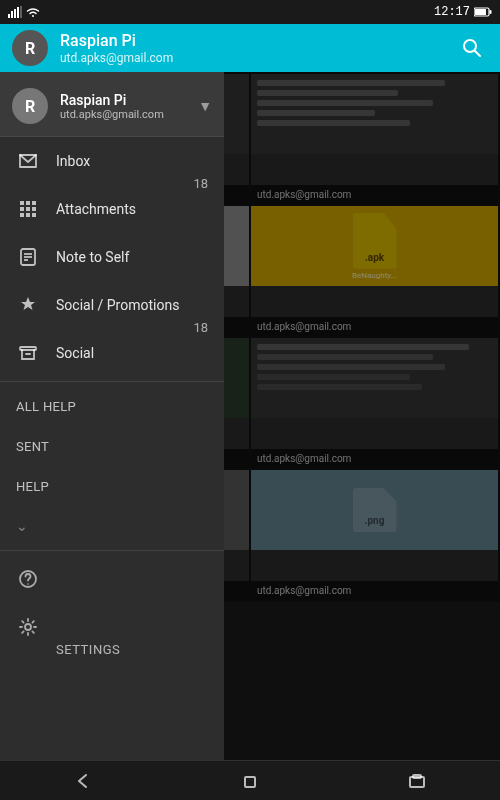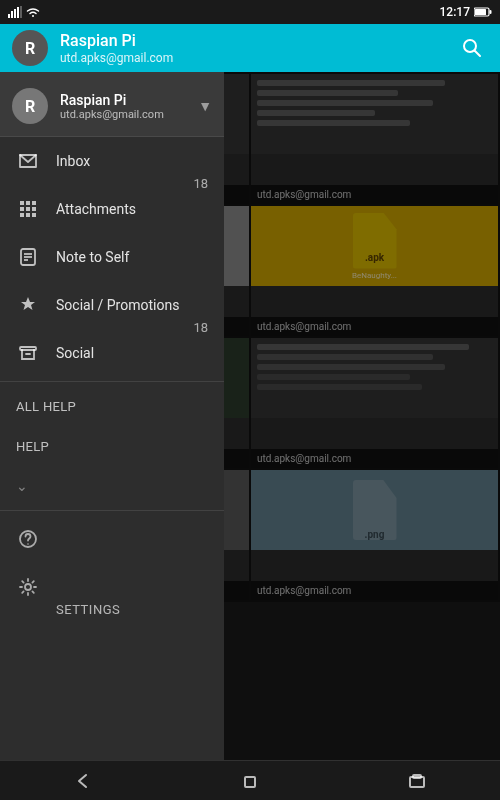--- a/index.html
+++ b/index.html
@@ -314,21 +314,21 @@
       <rect x="9" y="1" width="2" height="11" fill="white"></rect>
       <rect x="12" y="0" width="2" height="12" fill="white" opacity="0.3"></rect>
     </svg>
     <svg width="14" height="12" viewBox="0 0 14 12">
       <path d="M7 10 L7 10" stroke="white" stroke-width="2" stroke-linecap="round"></path>
       <path d="M4 7.5 Q7 5 10 7.5" stroke="white" stroke-width="1.5" fill="none" stroke-linecap="round"></path>
       <path d="M1.5 5 Q7 1 12.5 5" stroke="white" stroke-width="1.5" fill="none" stroke-linecap="round"></path>
     </svg>
   </div>
   <div class="status-bar-right">
-    <span style="color:white;font-size:12px;font-weight:500;">12:17</span>
+    <span style="color:white;font-size:12px;font-weight:500;font-family:Liberation Mono, monospace;">12:17</span>
     <svg width="18" height="10" viewBox="0 0 18 10">
       <rect x="0" y="1" width="15" height="8" rx="1.5" stroke="white" stroke-width="1.2" fill="none"></rect>
       <rect x="1" y="2" width="11" height="6" rx="0.5" fill="white"></rect>
       <rect x="15.5" y="3" width="2" height="4" rx="1" fill="white"></rect>
     </svg>
   </div>
 </div>
 
 <div class="app-header">
   <div class="header-avatar">R</div>
@@ -430,21 +430,21 @@
             <span style="font-size:10px;font-weight:bold;color:#5a4000;">.apk</span>
           </div>
         </div>
         <div class="email-card-info">
           <div class="email-card-sender">s@gmail.com</div>
         </div>
       </div>
 
       <div class="email-card">
         <div style="background:#607D8B;height:80px;display:flex;align-items:center;justify-content:center;">
-          <div style="width:44px;height:60px;background:#78909C;border-radius:3px 10px 3px 3px;display:flex;align-items:flex-end;justify-content:center;clip-path:polygon(0 0, 70% 0, 100% 30%, 100% 100%, 0 100%);">
+          <div style="width:44px;height:44px;background:#78909C;border-radius:3px 10px 3px 3px;display:flex;align-items:flex-end;justify-content:center;padding-bottom:6px;clip-path:polygon(0 0, 70% 0, 100% 30%, 100% 100%, 0 100%);">
             <span style="font-size:10px;font-weight:bold;color:#37474F;">.png</span>
           </div>
         </div>
         <div class="email-card-info">
           <div class="email-card-sender">utd.apks@gmail.com</div>
         </div>
       </div>
 
     </div>
   </div>
@@ -520,20 +520,23 @@
       </div>
       <span class="nav-label">Social</span>
     </div>
 
     <div class="divider"></div>
 
     <div class="section-item">
       <span class="section-item-label">ALL HELP</span>
     </div>
 
+    <div class="section-item">
+      <span class="section-item-label">SENT</span>
+    </div>
 
     <div class="section-item">
       <span class="section-item-label">HELP</span>
     </div>
 
     <div class="labels-row">
       <span class="labels-chevron">⌄</span>
     </div>
 
     <div class="divider"></div>

